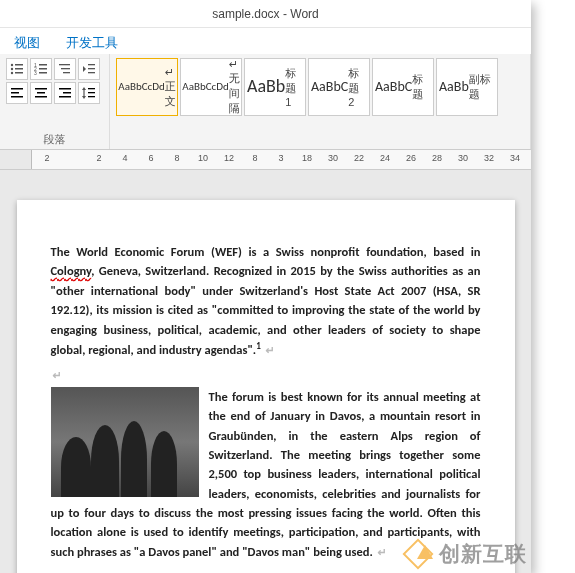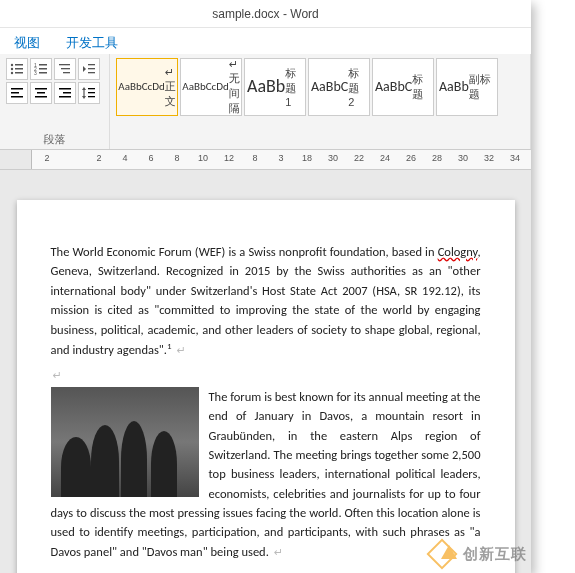--- a/index.html
+++ b/index.html
@@ -25,33 +25,33 @@
 .style-prev { font-family: Calibri, serif; color: #333; margin-bottom: 2px; white-space: nowrap;}
 .style-name { font-size: 11px; color: #444; }
 
 .ruler { height: 20px; background: #f8f8f8; border-bottom: 1px solid #ccc; position: relative; font-size: 9px; color: #555; overflow: hidden; }
 .ruler .lgutter { position: absolute; left:0; top:0; bottom:0; width:32px; background:#e9e9e9; border-right:1px solid #bbb;}
 .ruler .nums { position: absolute; left: 34px; top: 3px; display: flex; }
 .ruler .nums span { width: 26px; text-align: center; }
 
 .doc-area { height: 420px; overflow: auto; background: #e9e9e9; padding: 30px 0 0 0; display:flex; justify-content:center; }
 .page { width: 498px; min-height: 560px; background: #fff; box-shadow: 0 2px 6px rgba(0,0,0,0.3); padding: 42px 34px 34px 34px; font-family: Calibri, "Segoe UI", serif; font-size: 12.5px; color: #222; line-height: 1.55; }
-.page p { text-align: justify; margin-bottom: 6px; }
+.page p { text-align: justify; margin-bottom: 6px; font-weight: bold; }
 .pmark::after{content:"↵"; color:#bbb; font-size:11px; margin-left:2px;}
 .float-img { float: left; width: 148px; height: 110px; background: #999; margin: 0 10px 4px 0; position: relative; overflow:hidden;}
 .float-img .fig { position:absolute; inset:0; background: linear-gradient(180deg,#555 0%, #777 50%, #444 100%);}
 .float-img .sil { position:absolute; bottom:0; left:10px; width:30px; height:60px; background:#222; border-radius:50% 50% 0 0;}
 .float-img .sil.s2{left:40px;height:72px;width:28px;}
 .float-img .sil.s3{left:70px;height:76px;width:26px;}
 .float-img .sil.s4{left:100px;height:66px;width:26px;}
 
 .cologny { text-decoration-line: underline; text-decoration-style: wavy; text-decoration-color: #d00; }
 .sup { vertical-align: super; font-size: 9px; }
 
-.watermark { position: absolute; right: 4px; bottom: 4px; display:flex; align-items:center; gap:6px; font-size: 15px; color:#777; font-weight:bold; letter-spacing:1px; opacity:0.7;}
+.watermark { position: absolute; right: 4px; bottom: 4px; display:flex; align-items:center; gap:6px; font-size: 21px; color:#777; font-weight:bold; letter-spacing:1px; opacity:0.7;}
 .watermark .logo { width:30px; height:30px; position:relative;}
 .watermark .logo::before{content:"";position:absolute;inset:4px;border:2px solid #f5a623;transform:rotate(45deg);}
 .watermark .logo::after{content:"";position:absolute;left:14px;top:6px;border-left:8px solid transparent;border-right:8px solid transparent;border-bottom:14px solid #f5a623;}
 </style>
 </head>
 <body>
 
 <div class="window">
 
   <div class="titlebar">

